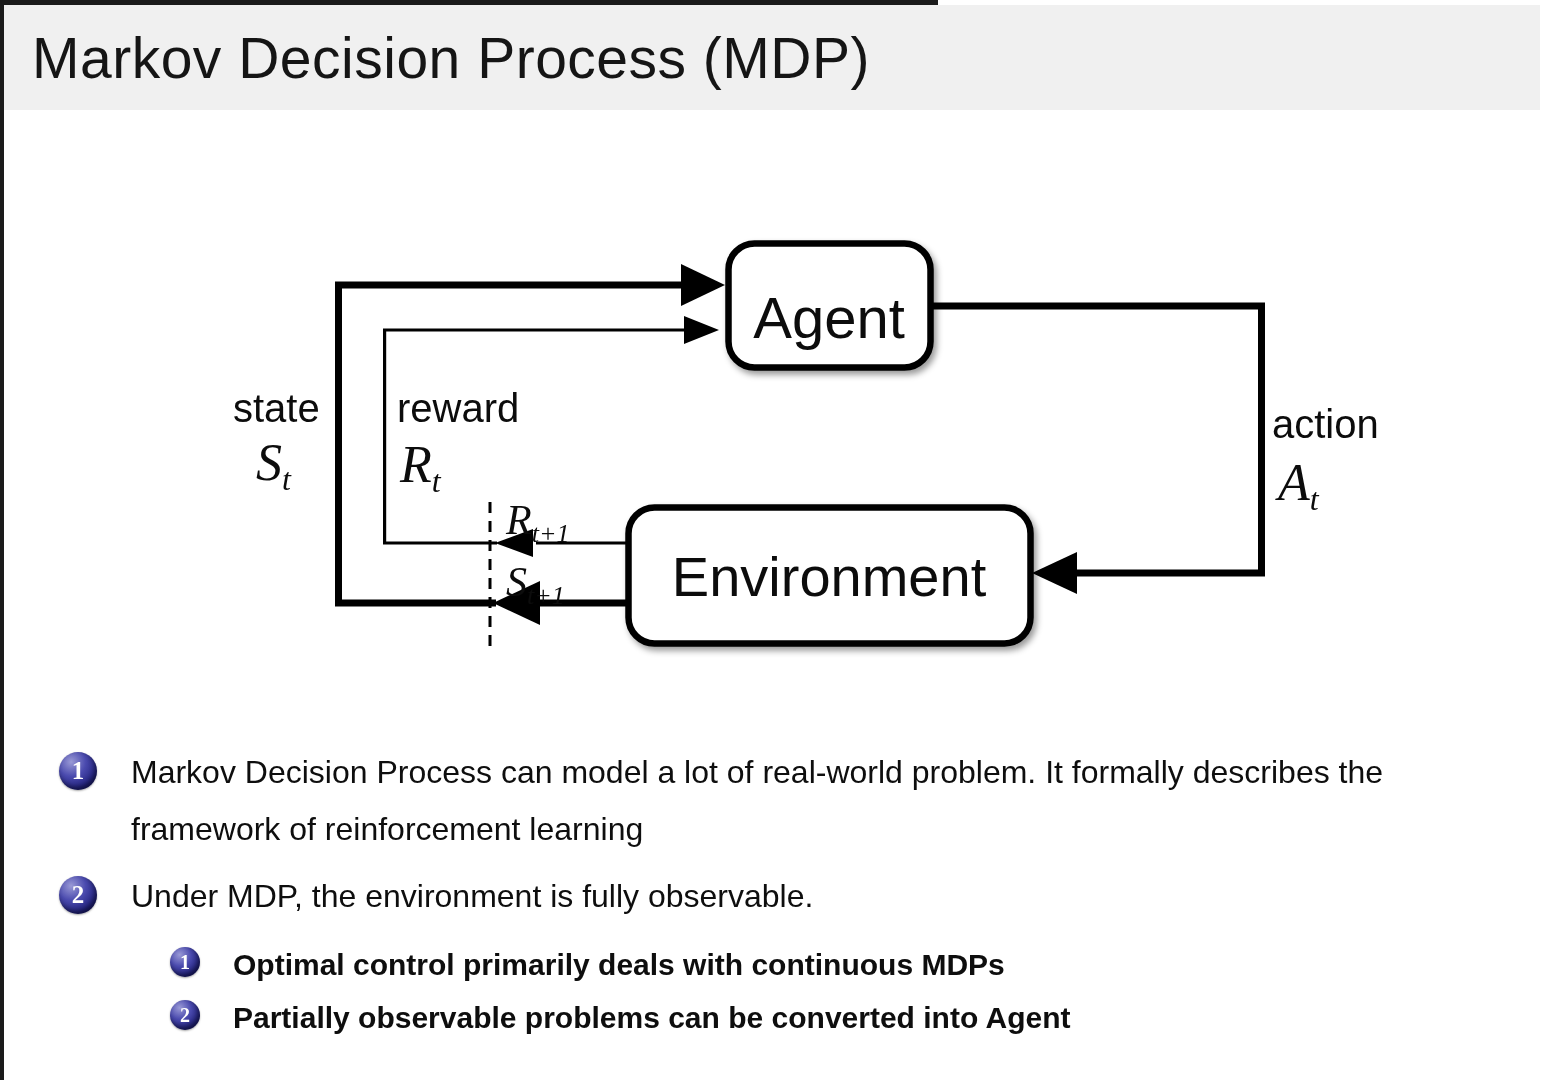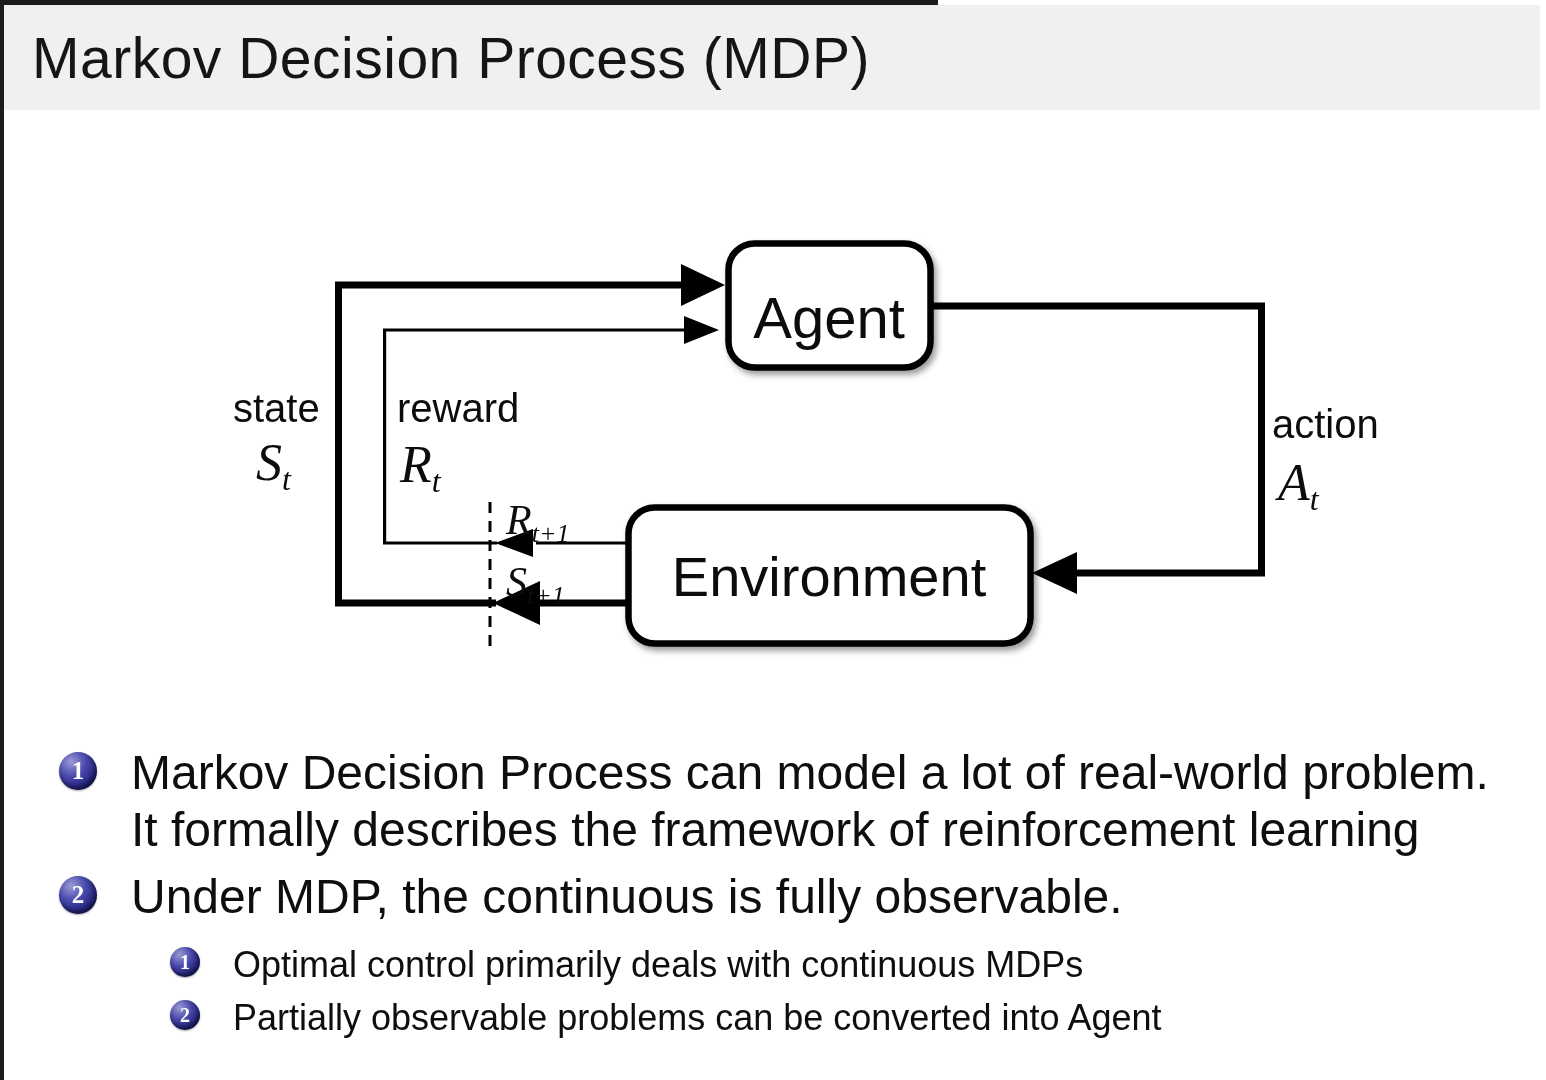--- a/index.html
+++ b/index.html
@@ -28,23 +28,23 @@
   svg.diagram{position:absolute;top:0;left:0;width:1546px;height:1080px;}
   .dia-box{fill:#ffffff;stroke:#000000;stroke-width:6.5;filter:drop-shadow(3px 4px 3px rgba(0,0,0,0.40));}
   .ln-thick{stroke:#000000;stroke-width:7;fill:none;}
   .ln-thin{stroke:#000000;stroke-width:3.2;fill:none;}
   .ln-dash{stroke:#000000;stroke-width:3;fill:none;stroke-dasharray:11 8;}
   .head{fill:#000000;stroke:none;}
   .dia-sans{font-family:"Liberation Sans",sans-serif;fill:#0c0c0c;}
   .dia-math{font-family:"Liberation Serif",serif;font-style:italic;fill:#0c0c0c;}
   .bullets{position:absolute;left:59px;top:0;width:1445px;}
   .item{position:absolute;left:0;display:flex;align-items:flex-start;}
-  .item .itext{font-size:48px;line-height:57px;color:#0e0e0e;width:1380px;}
+  .item .itext{font-size:32px;line-height:57px;color:#0e0e0e;width:1380px;}
   .subitem{position:absolute;left:111px;display:flex;align-items:flex-start;}
-  .subitem .itext{font-size:36px;line-height:53px;color:#0e0e0e;width:1250px;}
+  .subitem .itext{font-size:30px;line-height:53px;color:#0e0e0e;width:1250px;font-weight:bold;}
   .ball{
     flex:0 0 auto;
     width:38px;height:38px;border-radius:50%;
     margin:8px 34px 0 0;
     background:radial-gradient(circle at 32% 26%, #9a9ad6 0%, #4a4aae 38%, #22227e 72%, #12125a 100%);
     box-shadow:inset -2px -3px 5px rgba(0,0,0,0.45), 0 1px 2px rgba(0,0,0,0.35);
     color:#ffffff;
     font-family:"Liberation Serif",serif;font-weight:bold;
     font-size:25px;line-height:38px;text-align:center;
   }
@@ -103,21 +103,21 @@
 
   <div class="bullets">
 
     <div class="item" style="top:744px;">
       <span class="ball">1</span>
       <span class="itext">Markov Decision Process can model a lot of real-world problem. It formally describes the framework of reinforcement learning</span>
     </div>
 
     <div class="item" style="top:868px;">
       <span class="ball">2</span>
-      <span class="itext">Under MDP, the continuous is fully observable.</span>
+      <span class="itext">Under MDP, the environment is fully observable.</span>
     </div>
 
     <div class="subitem" style="top:938px;">
       <span class="ball small">1</span>
       <span class="itext">Optimal control primarily deals with continuous MDPs</span>
     </div>
 
     <div class="subitem" style="top:991px;">
       <span class="ball small">2</span>
       <span class="itext">Partially observable problems can be converted into Agent</span>

